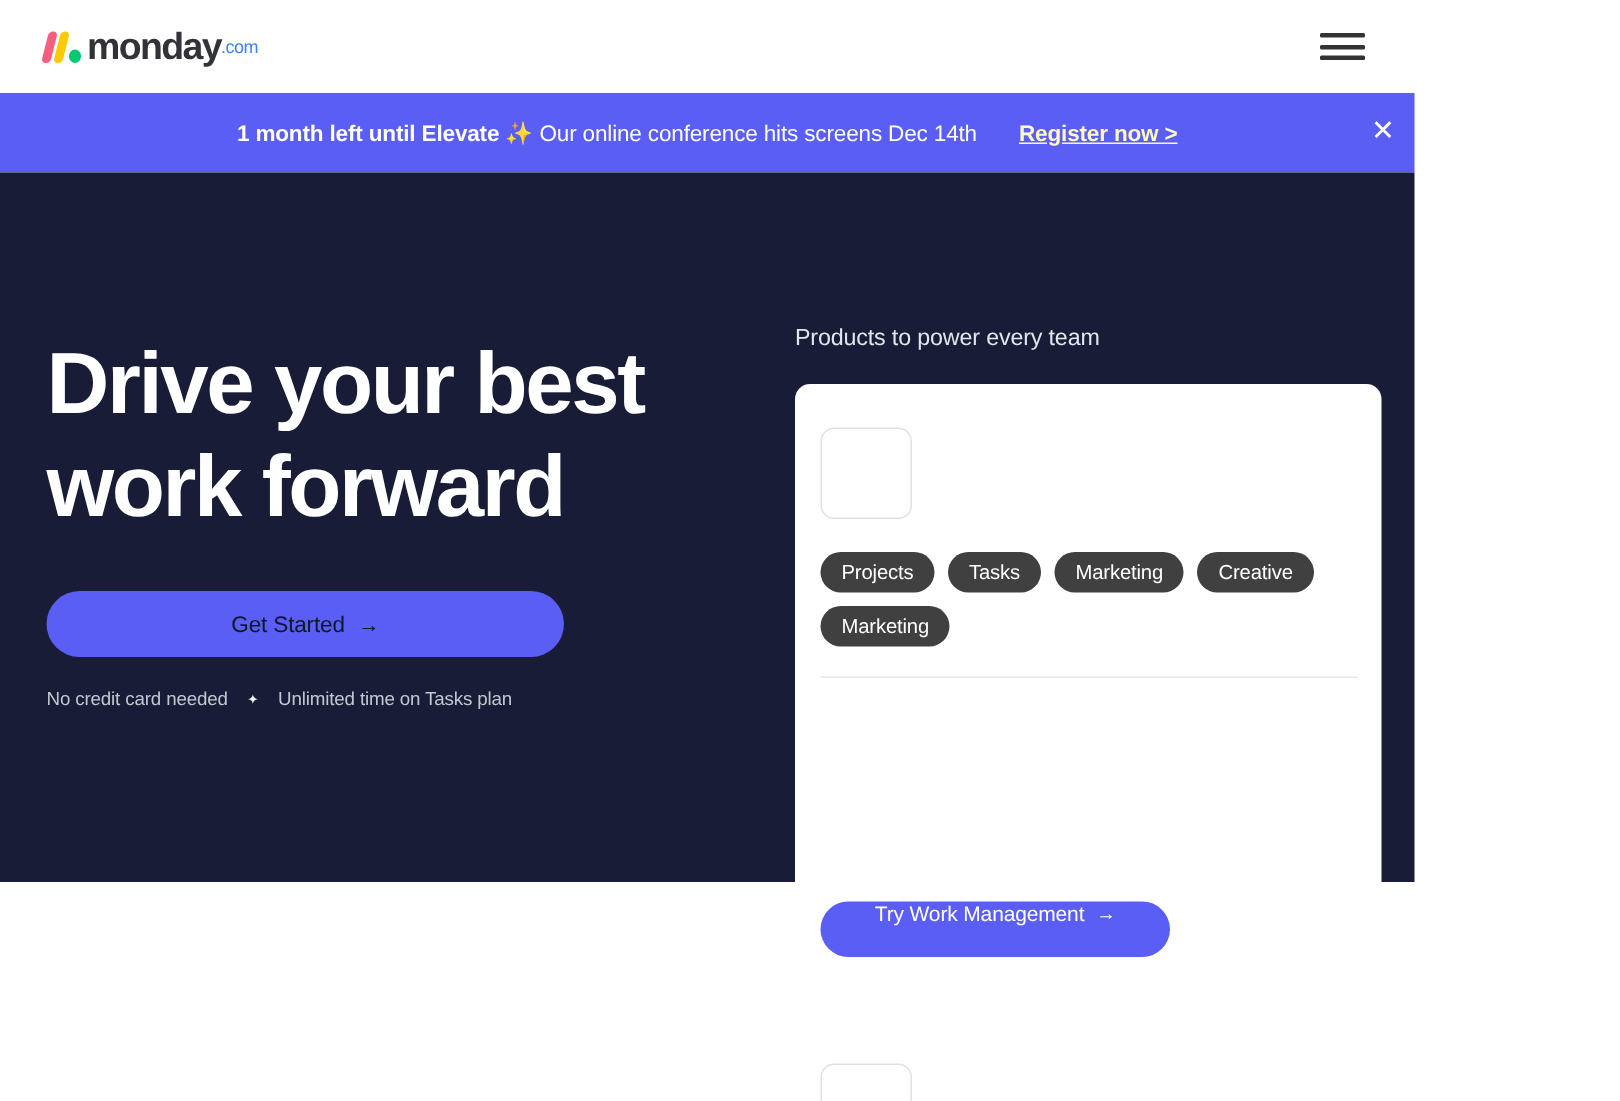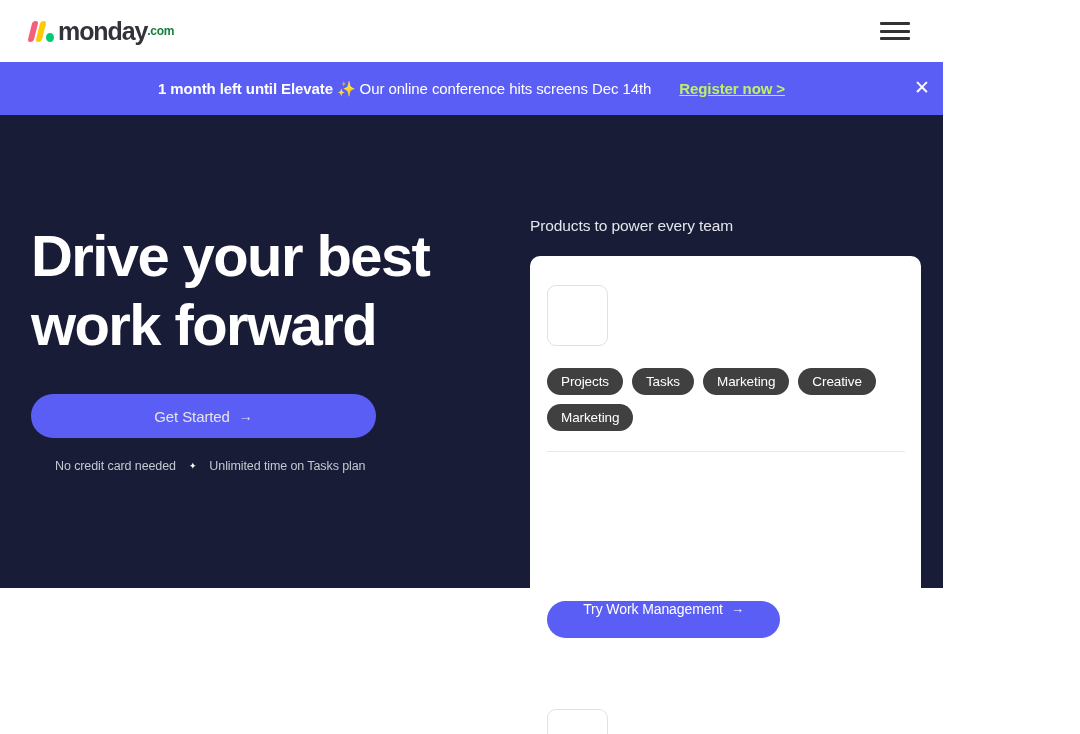--- a/index.html
+++ b/index.html
@@ -19,39 +19,39 @@
   .logo { position: absolute; left: 30px; top: 16px; display: flex; align-items: center; height: 30px; }
   .logo-mark { display: flex; align-items: flex-end; gap: 2px; height: 22px; margin-right: 4px; }
   .bar { width: 6px; border-radius: 3px; transform: skewX(-14deg); }
   .bar.red    { height: 21px; background: #f65f7c; }
   .bar.yellow { height: 21px; background: #ffcb00; }
   .bar.green  { height: 9px;  background: #00ca72; border-radius: 50%; width: 8px; transform: none; }
   .logo-word {
     font-size: 25px; font-weight: bold; color: #323338;
     letter-spacing: -1.1px; line-height: 24px;
   }
-  .logo-com { font-size: 12px; font-weight: bold; color: #15803d; letter-spacing: -0.3px; }
+  .logo-com { font-size: 12px; font-weight: normal; color: #3b82f6; letter-spacing: -0.3px; }
 
   .hamburger {
     position: absolute; right: 170px; top: 19px;
     width: 30px; height: 24px; display: flex; flex-direction: column;
     justify-content: space-between; cursor: pointer; padding: 3px 0;
   }
   .hamburger span { display: block; height: 3px; width: 30px; background: #333333; border-radius: 1px; }
 
   
   .banner {
     position: absolute; left: 0; top: 62px; width: 943px; height: 53px;
     background: #5a5ef5; display: flex; align-items: center; justify-content: center; text-align: right;
   }
   .banner-inner { display: flex; align-items: baseline; gap: 28px; }
   .banner-text { font-size: 15px; color: #ffffff; letter-spacing: -0.1px; }
   .banner-text .b-strong { font-weight: bold; }
   .banner-link {
-    font-size: 15px; font-weight: bold; color: #bef264;
+    font-size: 15px; font-weight: bold; color: #fef9c3;
     text-decoration: underline; cursor: pointer; letter-spacing: -0.1px;
   }
   .banner-close {
     position: absolute; right: 8px; top: 12px; width: 26px; height: 26px;
     display: flex; align-items: center; justify-content: center;
     color: #ffffff; font-size: 19px; line-height: 1; cursor: pointer;
   }
 
   
   .hero {
@@ -62,30 +62,30 @@
   .headline {
     font-size: 58px; font-weight: bold; line-height: 69px; color: #ffffff;
     letter-spacing: -1.6px;
   }
   .subhead {
     margin-top: 32px; font-size: 20px; line-height: 38.5px;
     color: #e6e9ef; letter-spacing: -0.2px; width: 460px;
   }
   .cta {
     margin-top: 35px; width: 345px; height: 44px; border: none; border-radius: 40px;
-    background: #5a5ef5; color: #e5e5e5; font-size: 15px;
+    background: #5a5ef5; color: #0f172a; font-size: 15px;
     font-family: "Liberation Sans", sans-serif; cursor: pointer;
     display: flex; align-items: center; justify-content: center; gap: 9px;
     letter-spacing: -0.1px;
     text-align: right;
   }
   .cta .arr { font-size: 14px; }
   .cta-note {
     margin-top: 21px; font-size: 12.5px; color: #c5c7d0;
-    display: flex; align-items: center; gap: 13px; letter-spacing: -0.1px; margin-left: 24px;
+    display: flex; align-items: center; gap: 13px; letter-spacing: -0.1px;
   }
   .cta-note .sep { font-size: 9px; color: #ffffff; }
 
   
   .hero-right { position: absolute; left: 530px; top: 102px; width: 391px; }
   .right-title { font-size: 15.5px; color: #e3e5ed; letter-spacing: -0.1px; }
 
   .card {
     margin-top: 21px; width: 391px; background: #ffffff; border-radius: 10px;
     padding: 29px 17px 21px 17px; position: relative;

